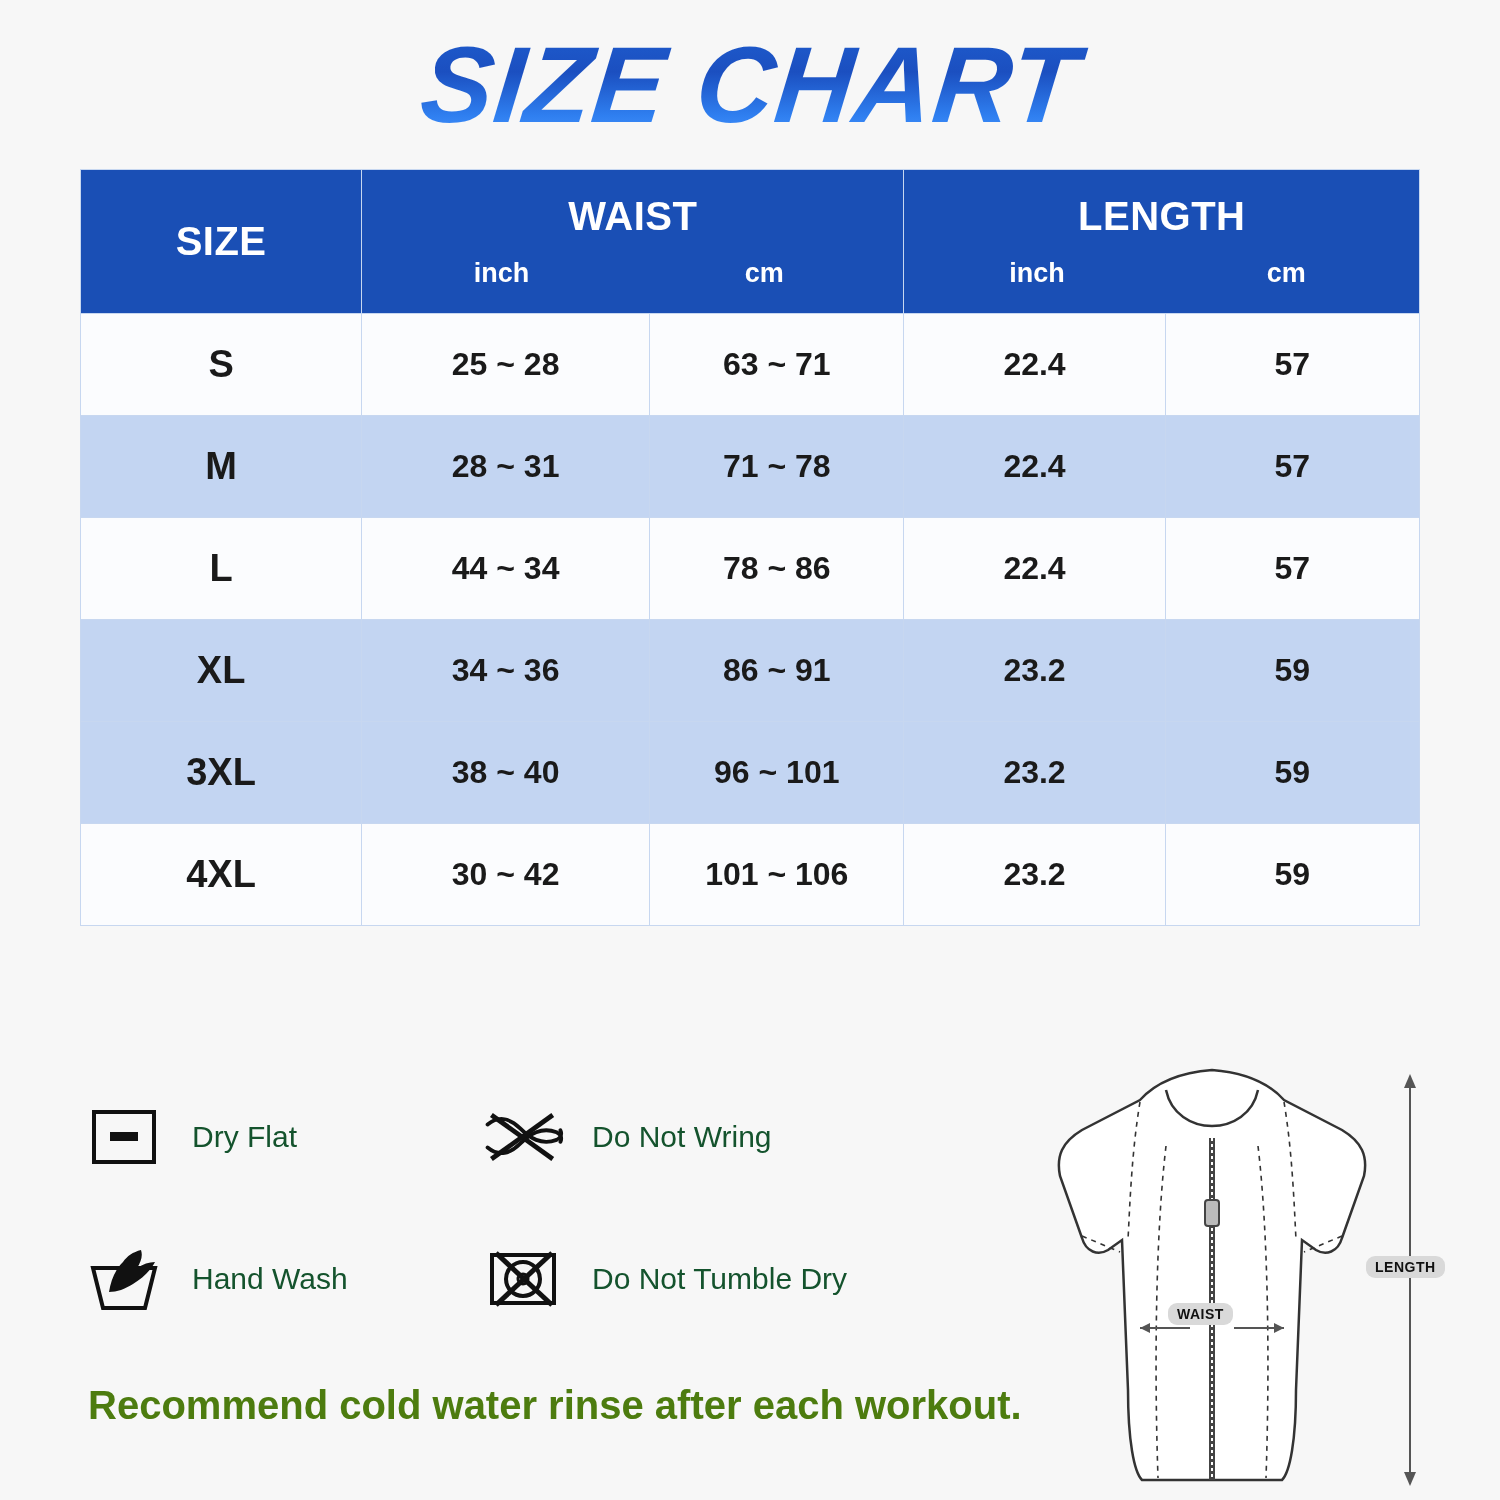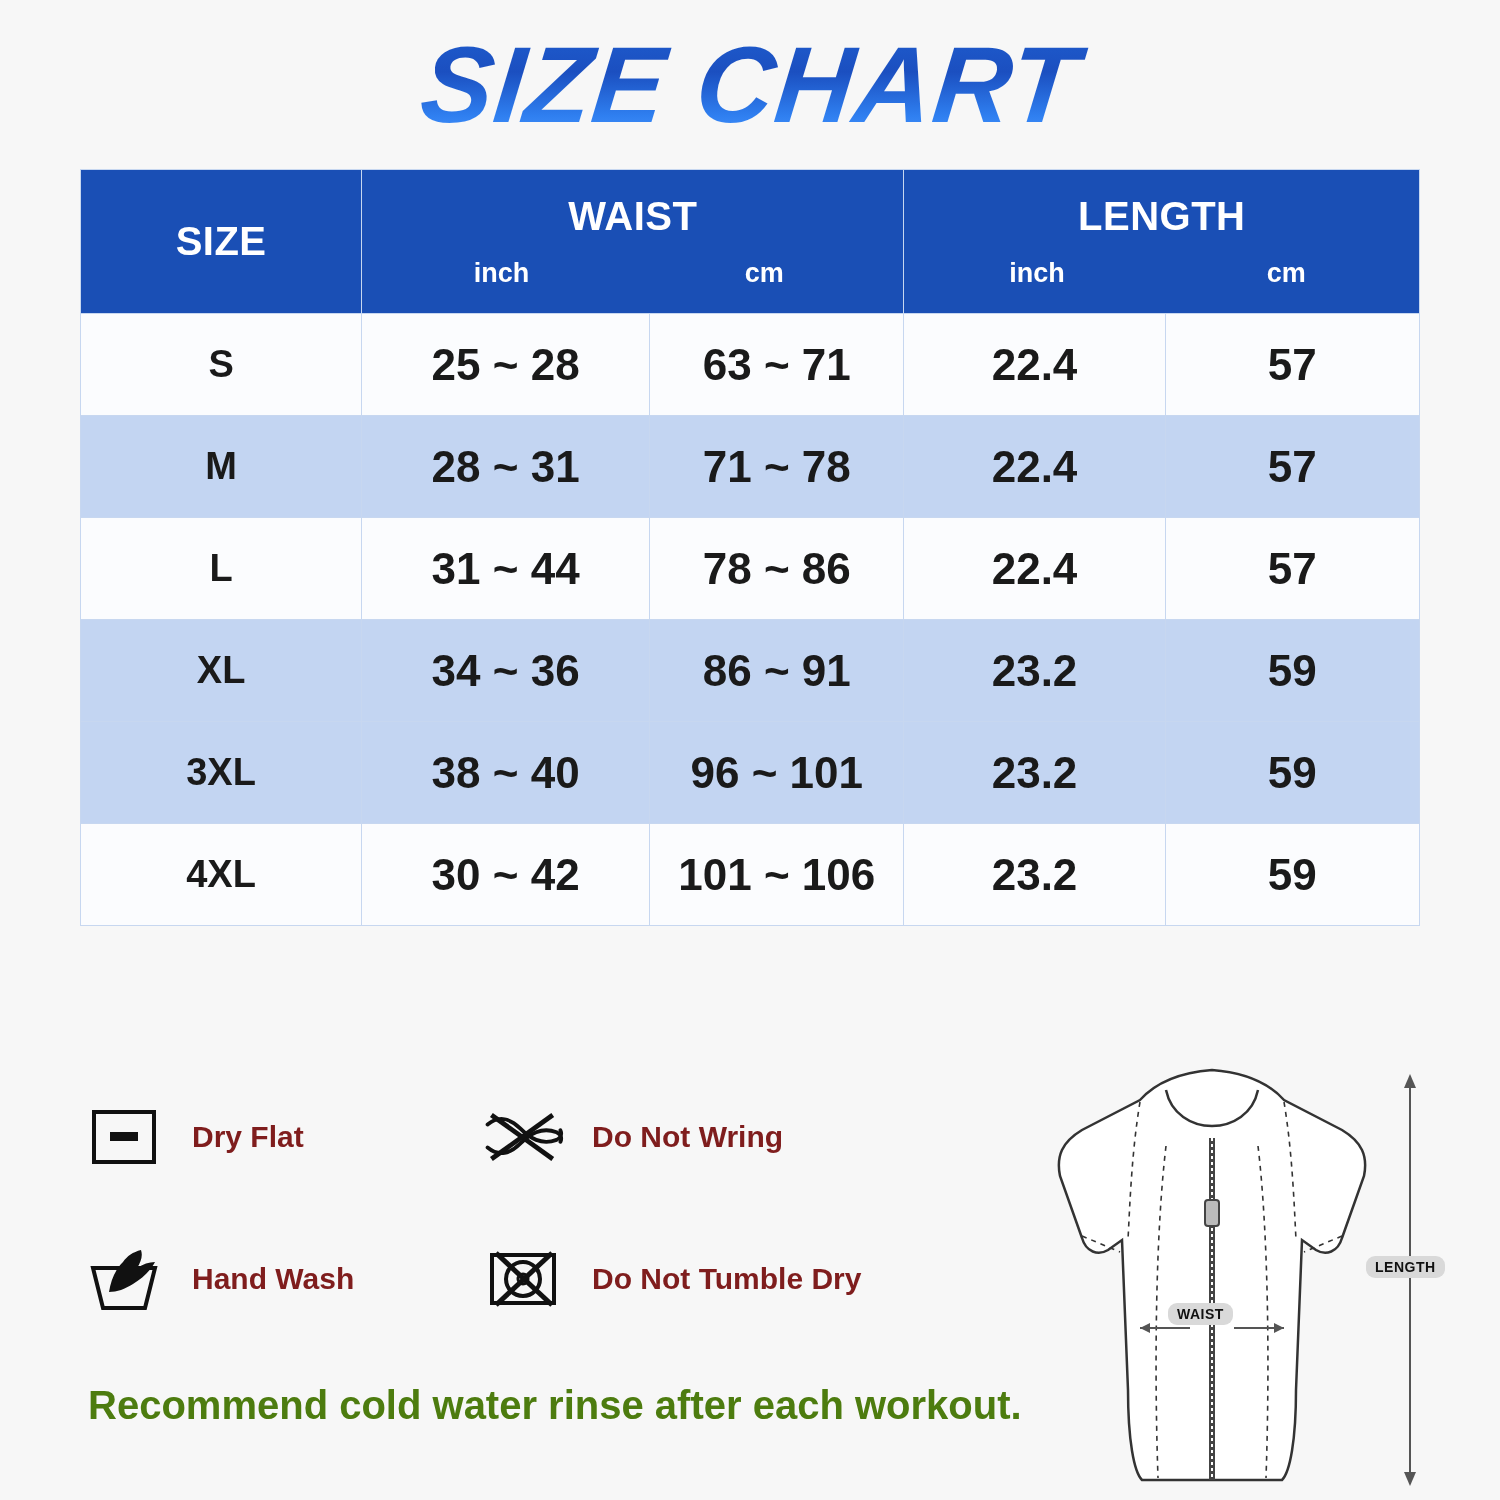--- a/index.html
+++ b/index.html
@@ -70,21 +70,21 @@
     padding: 4px 0 16px 0;
   }
   .size-head {
     font-size: 40px;
     font-weight: bold;
     text-align: center;
     letter-spacing: 0.5px;
   }
   tbody td {
     text-align: center;
-    font-size: 44px;
+    font-size: 32px;
     font-weight: bold;
     color: #1a1a1a;
     height: 99px;
     background: #fbfcfe;
   }
   tbody tr.alt td {
     background: #c3d5f2;
   }
   tbody td.size-col {
     font-size: 38px;
@@ -117,23 +117,22 @@
   .care-icon {
     width: 92px;
     height: 84px;
     flex: 0 0 92px;
     display: flex;
     align-items: center;
     justify-content: center;
   }
   .care-label {
     font-size: 30px;
-    color: #7f1d1d;
+    color: #14532d;
     margin-left: 22px;
-    font-weight: bold;
   }
 
   
   .garment {
     position: absolute;
     right: 40px;
     top: 1060px;
     width: 470px;
     height: 430px;
   }
@@ -205,21 +204,21 @@
       </tr>
       <tr class="alt">
         <td class="size-col">M</td>
         <td>28 ~ 31</td>
         <td>71 ~ 78</td>
         <td>22.4</td>
         <td>57</td>
       </tr>
       <tr>
         <td class="size-col">L</td>
-        <td>31 ~ 44</td>
+        <td>44 ~ 34</td>
         <td>78 ~ 86</td>
         <td>22.4</td>
         <td>57</td>
       </tr>
       <tr class="alt">
         <td class="size-col">XL</td>
         <td>34 ~ 36</td>
         <td>86 ~ 91</td>
         <td>23.2</td>
         <td>59</td>

